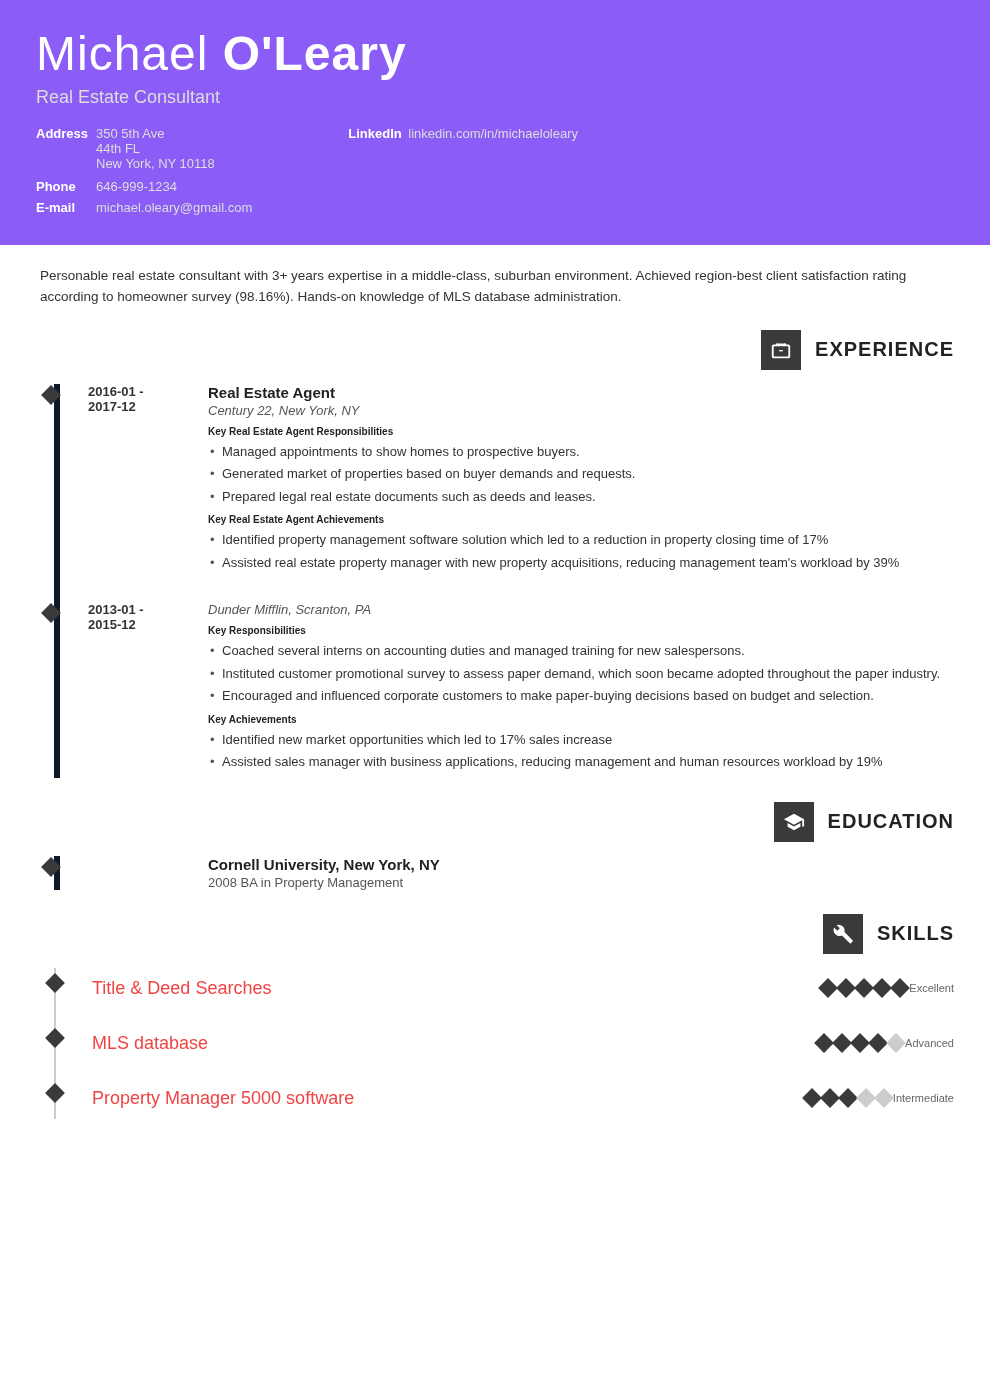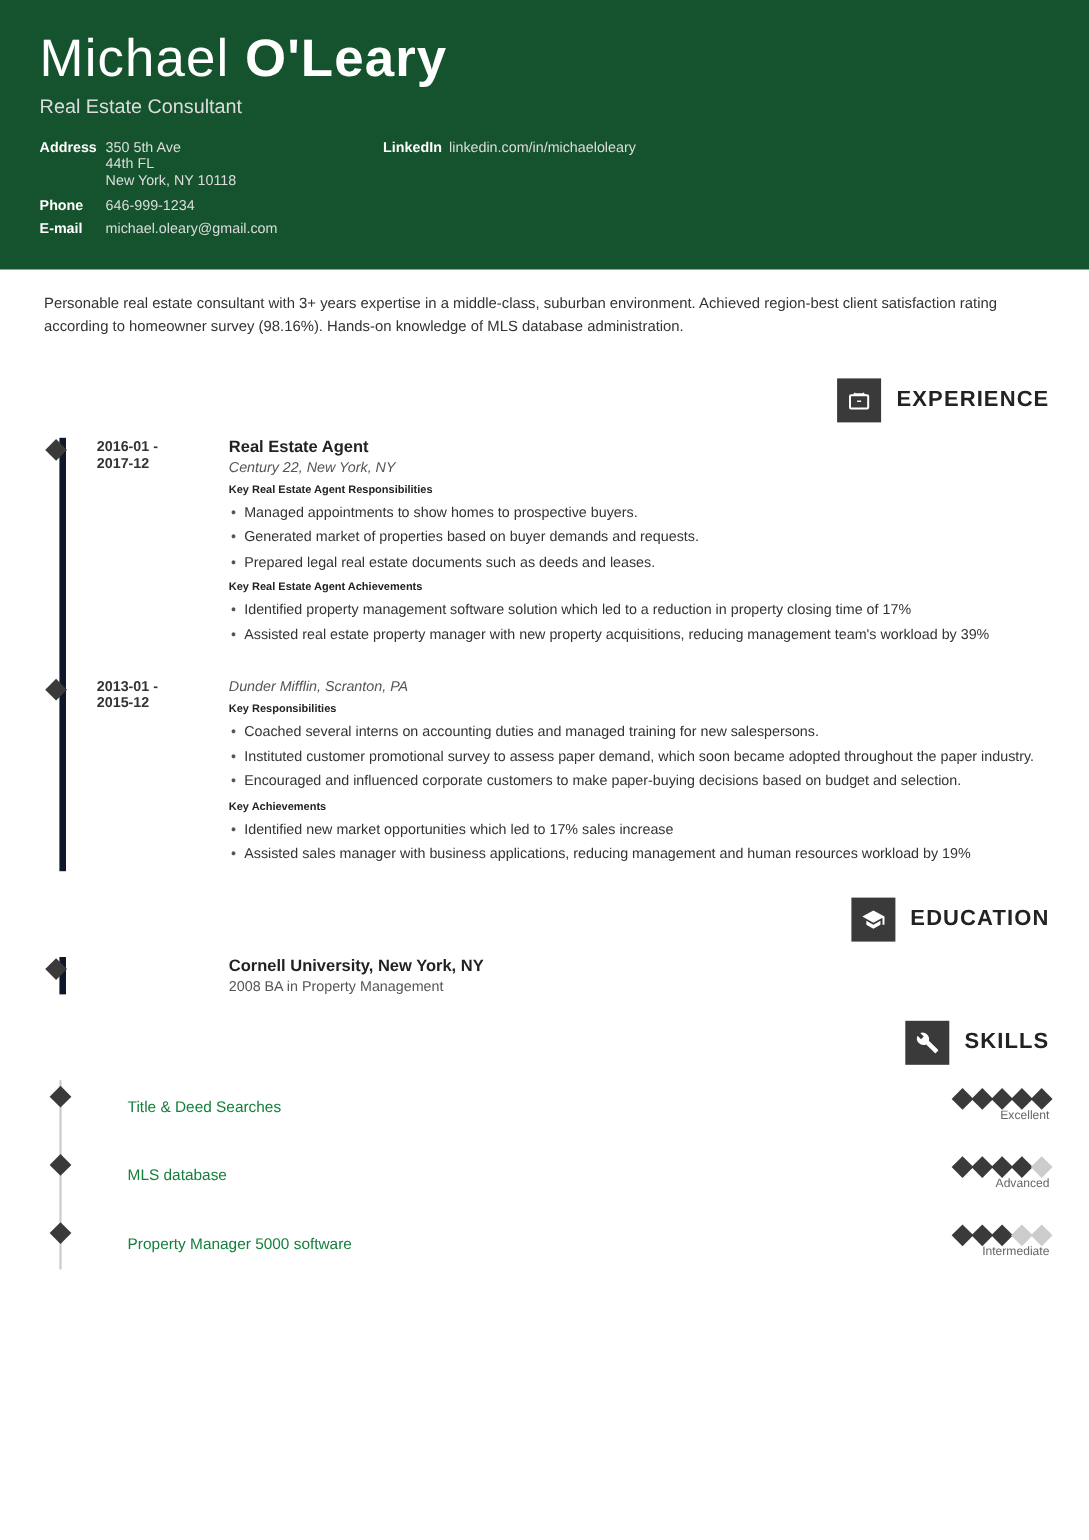--- a/index.html
+++ b/index.html
@@ -7,21 +7,21 @@
       font-family: Arial, sans-serif;
       font-size: 14px;
       color: #222;
       background: #fff;
       width: 990px;
       min-height: 1400px;
     }
 
     
     .header {
-      background: #14532d;
+      background: #8b5cf6;
       color: #fff;
       padding: 28px 36px 24px 36px;
     }
     .header-name {
       font-size: 48px;
       font-weight: 300;
       letter-spacing: 1px;
       line-height: 1.1;
       margin-bottom: 6px;
     }
@@ -59,21 +59,21 @@
     
     .body {
       padding: 20px 36px 36px 36px;
     }
 
     
     .summary {
       font-size: 13.5px;
       color: #333;
       line-height: 1.6;
-      margin-bottom: 36px;
+      margin-bottom: 22px;
       padding: 0 4px;
     }
 
     
     .section {
       margin-bottom: 20px;
     }
     .section-header {
       display: flex;
       align-items: center;
@@ -191,29 +191,27 @@
 
     
     .skill-item {
       display: flex;
       align-items: center;
       justify-content: space-between;
       padding: 6px 0;
       border-bottom: none;
     }
     .skill-name {
-      font-size: 14px;
-      color: #15803d;
+      font-size: 18px;
+      color: #ef4444;
       flex: 1;
-      margin-left: 24px;
     }
     .skill-rating {
       display: flex;
-      flex-direction: column;
-      align-items: flex-end;
+      align-items: center;
       gap: 2px;
     }
     .diamonds {
       display: flex;
       gap: 4px;
     }
     .diamond {
       width: 14px;
       height: 14px;
       transform: rotate(45deg);

